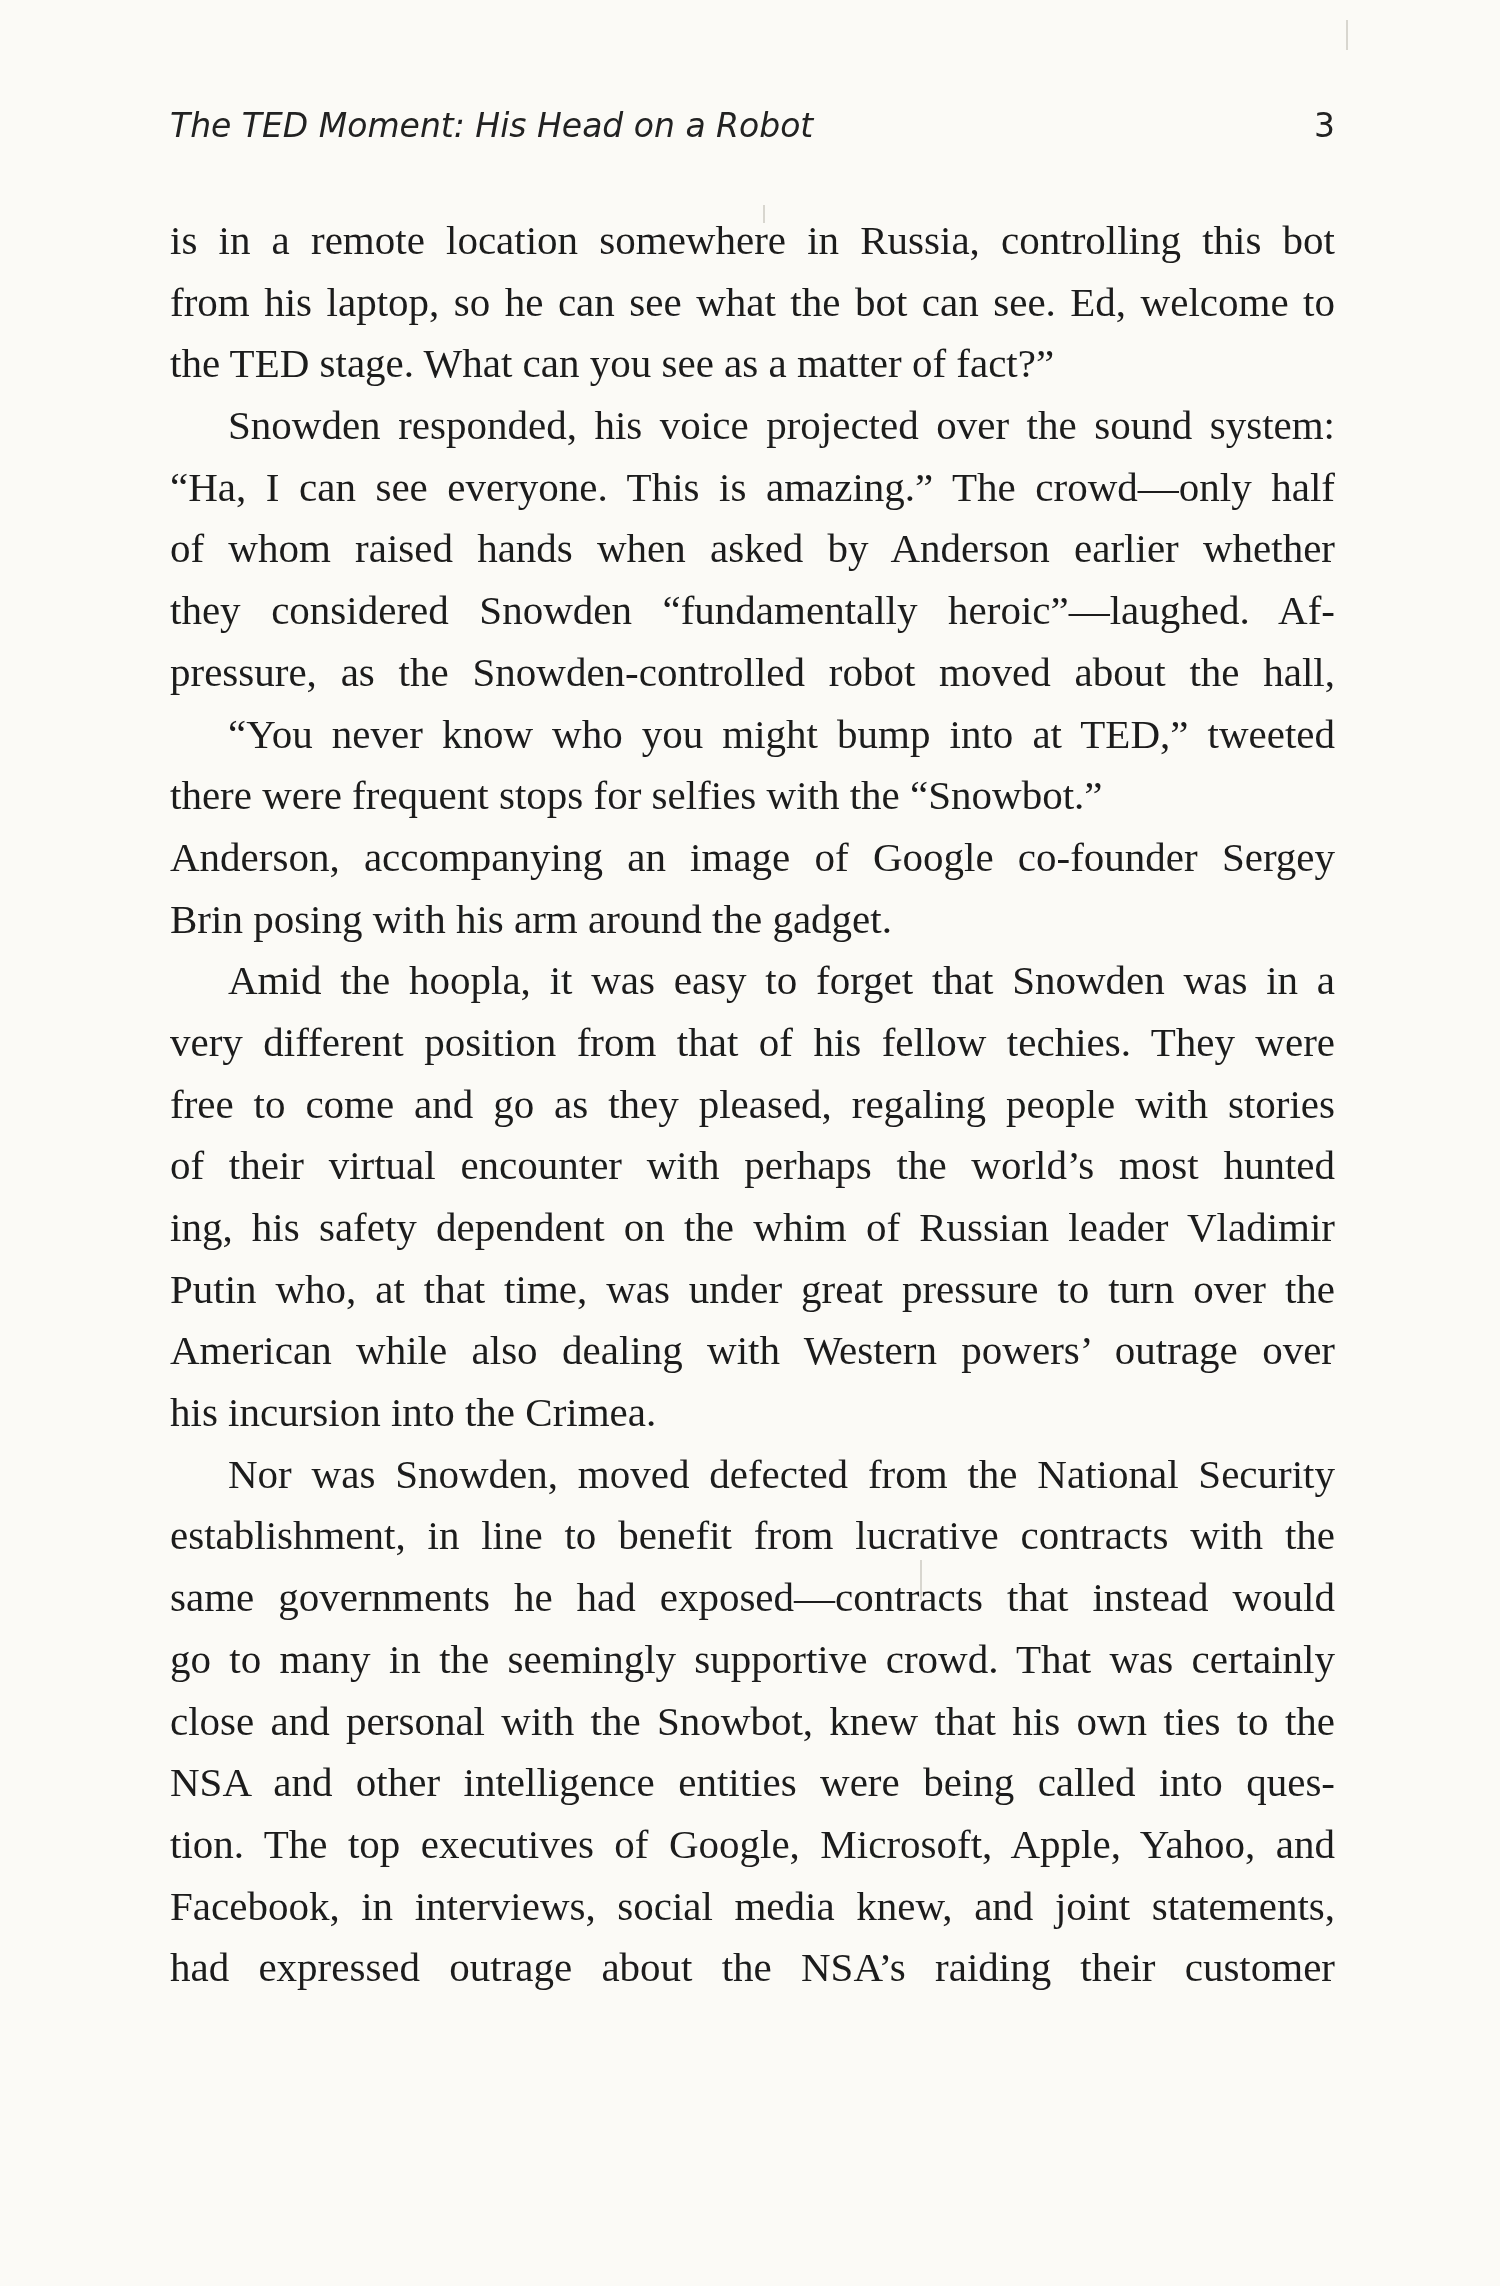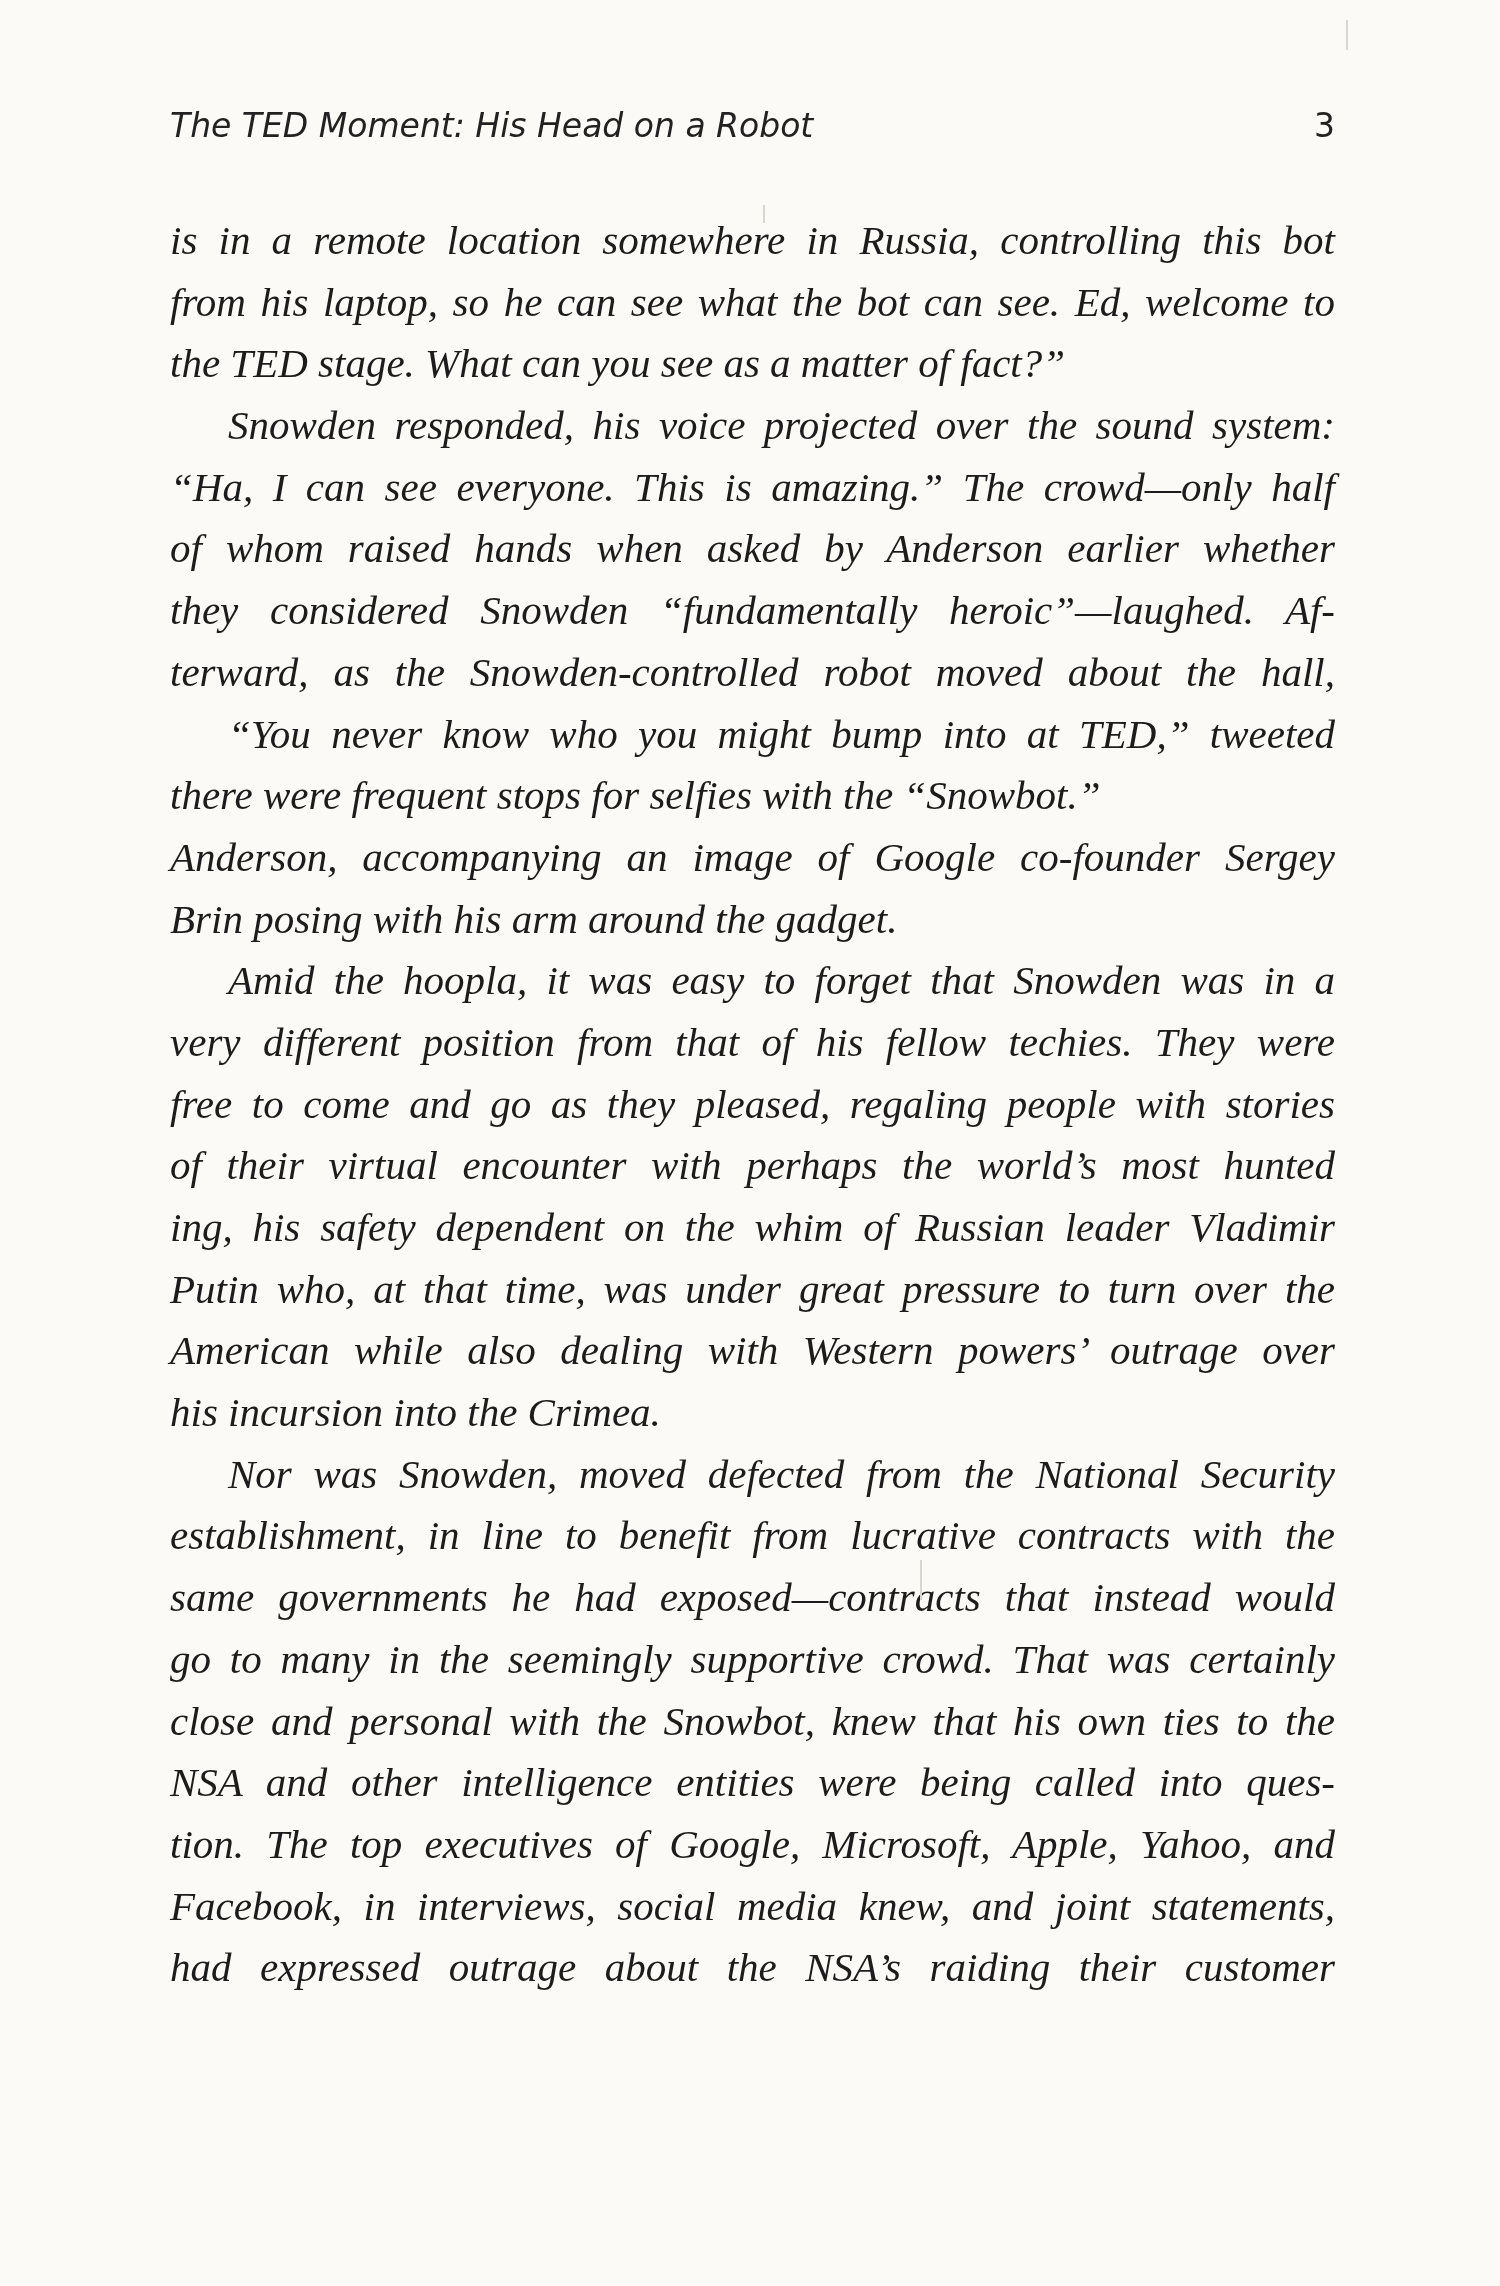--- a/index.html
+++ b/index.html
@@ -15,21 +15,20 @@
     display: flex; justify-content: space-between; align-items: center;
     font-family: "DejaVu Sans", sans-serif; font-style: italic;
     font-size: 33px; color: #222;
   }
   .running-head .num { font-style: normal; }
   .body-text {
     position: absolute; left: 170px; width: 1165px; top: 210px;
     font-family: "Liberation Serif", serif;
     font-size: 41px; line-height: 61.7px;
     color: #1c1c1c;
-    font-style: italic;
   }
   .line {
     display: block; height: 61.7px; white-space: nowrap;
     text-align: justify; text-align-last: justify;
   }
   .line.last { text-align-last: left; }
   .line.indent { padding-left: 58px; }
   .speck { position: absolute; background: #d8d6cf; width: 2px; }
 </style>
 </head>
@@ -42,21 +41,21 @@
   </div>
 
   <div class="body-text" id="body-text">
       <span class="line">is in a remote location somewhere in Russia, controlling this bot</span>
       <span class="line">from his laptop, so he can see what the bot can see. Ed, welcome to</span>
       <span class="line last">the TED stage. What can you see as a matter of fact?”</span>
       <span class="line indent">Snowden responded, his voice projected over the sound system:</span>
       <span class="line">“Ha, I can see everyone. This is amazing.” The crowd—only half</span>
       <span class="line">of whom raised hands when asked by Anderson earlier whether</span>
       <span class="line">they considered Snowden “fundamentally heroic”—laughed. Af-</span>
-      <span class="line">terward, as the Snowden-controlled robot moved about the hall,</span>
+      <span class="line">pressure, as the Snowden-controlled robot moved about the hall,</span>
       <span class="line indent">“You never know who you might bump into at TED,” tweeted</span>
       <span class="line last">there were frequent stops for selfies with the “Snowbot.”</span>
       <span class="line">Anderson, accompanying an image of Google co-founder Sergey</span>
       <span class="line last">Brin posing with his arm around the gadget.</span>
       <span class="line indent">Amid the hoopla, it was easy to forget that Snowden was in a</span>
       <span class="line">very different position from that of his fellow techies. They were</span>
       <span class="line">free to come and go as they pleased, regaling people with stories</span>
       <span class="line">of their virtual encounter with perhaps the world’s most hunted</span>
       <span class="line">ing, his safety dependent on the whim of Russian leader Vladimir</span>
       <span class="line">Putin who, at that time, was under great pressure to turn over the</span>

